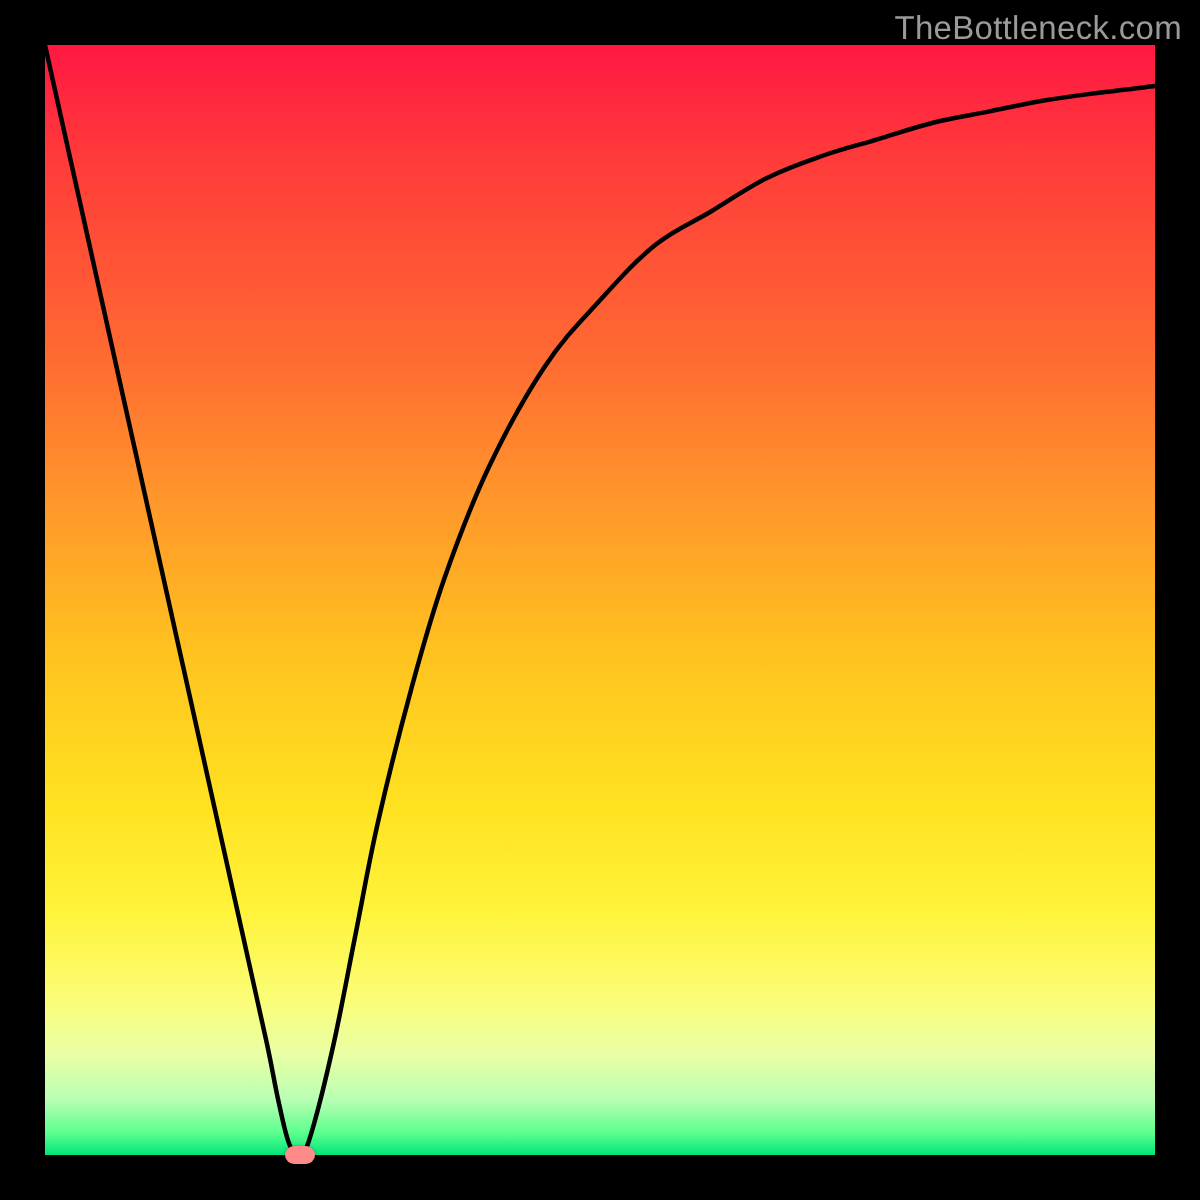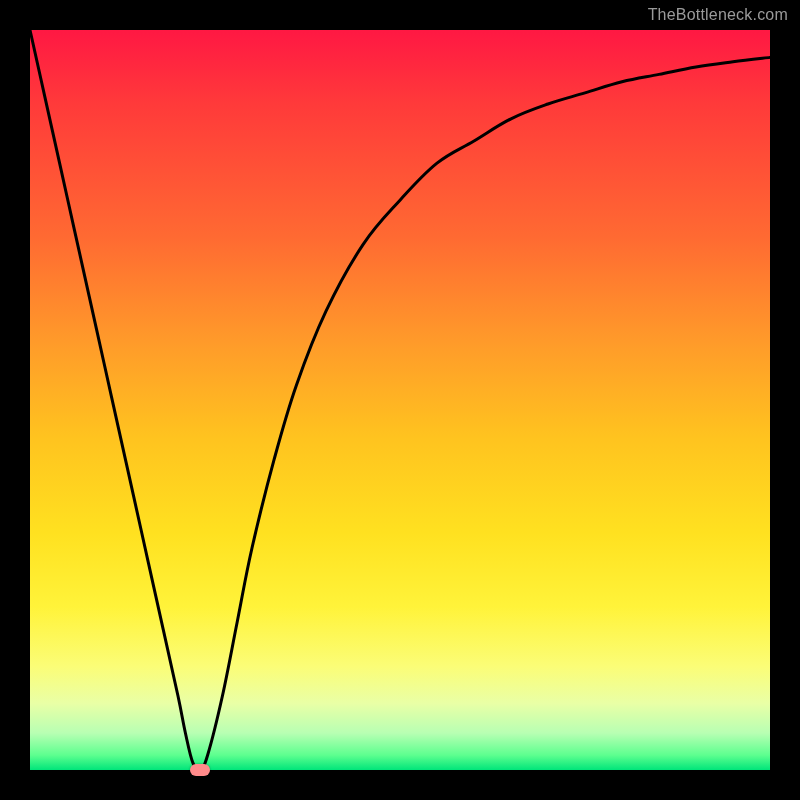--- a/index.html
+++ b/index.html
@@ -38,21 +38,21 @@
       #b8ffb3 95%,
       #5dff8f 98%,
       #00e57a 100%
     );
   }
   .watermark {
     position: absolute;
     top: 6px;
     right: 12px;
     color: #9a9a9a;
-    font-size: 16px;
+    font-size: 22px;
     letter-spacing: 0.2px;
     user-select: none;
   }
   svg.curve {
     position: absolute;
     left: 0;
     top: 0;
     width: 740px;
     height: 740px;
     overflow: visible;

